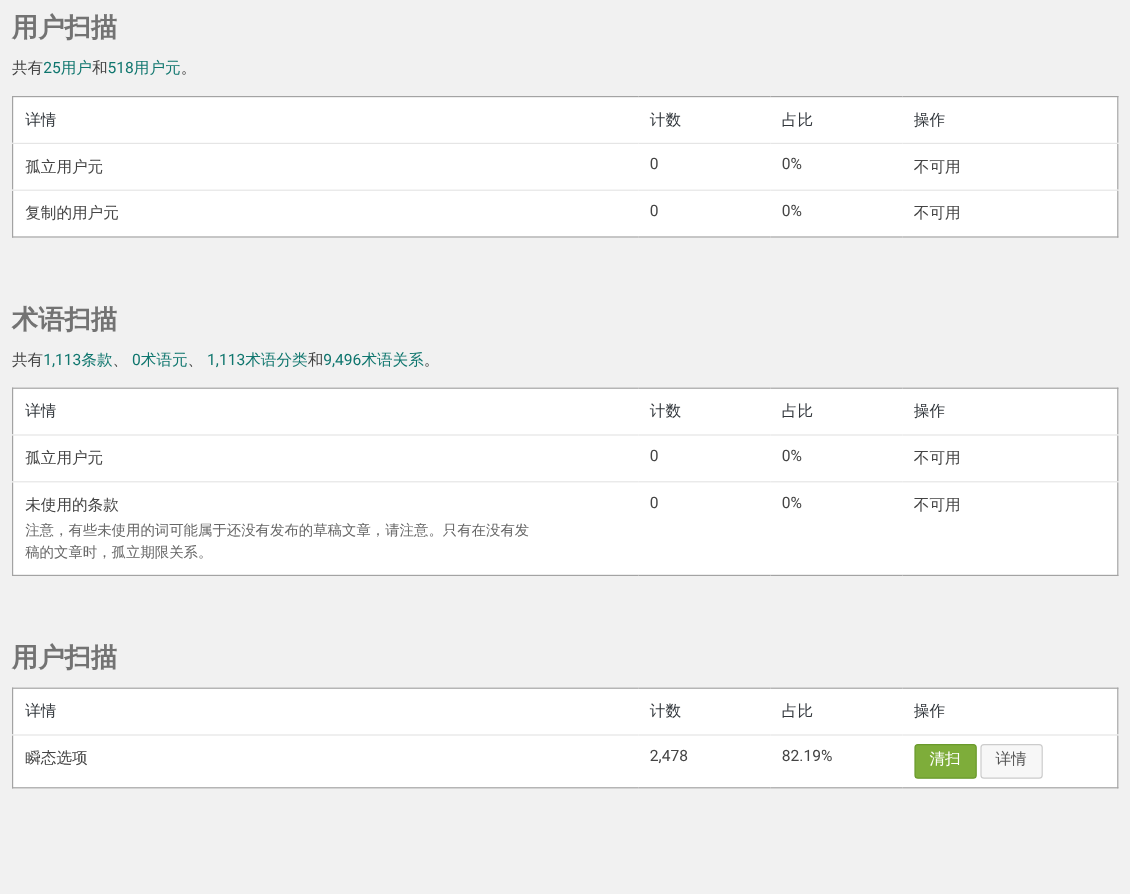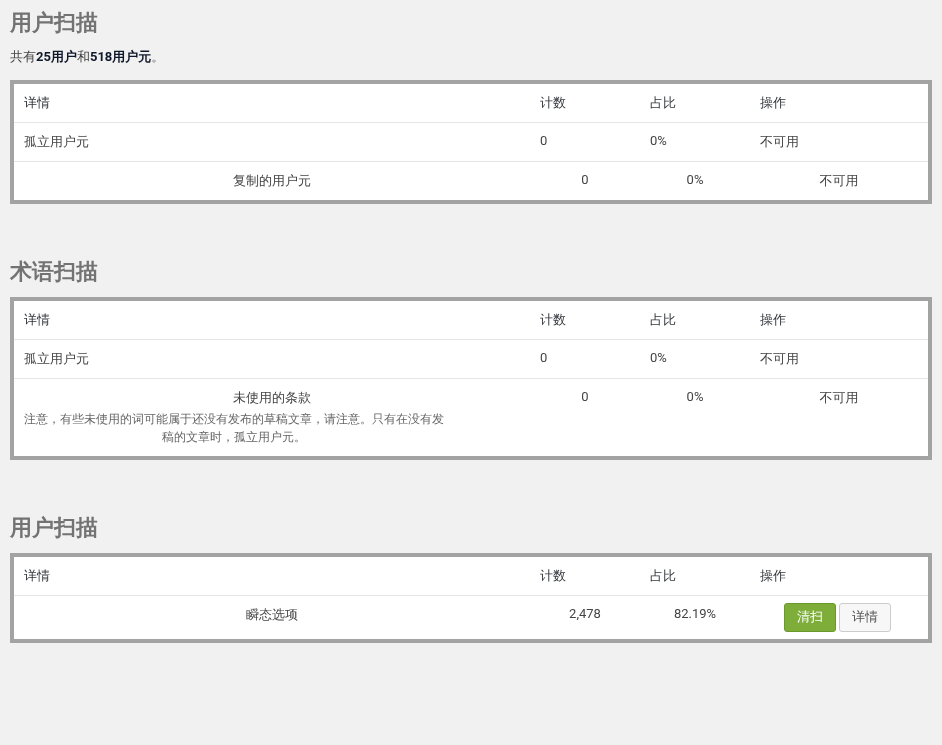--- a/index.html
+++ b/index.html
@@ -17,40 +17,40 @@
     font-weight: 600;
     color: #737373;
     margin: 0 0 10px 0;
     padding-top: 8px;
   }
   .summary {
     margin: 0 0 14px 0;
     color: #444;
     font-size: 13px;
   }
-  .summary .red { color: #0f172a; font-weight: 700; }
+  .summary .red { color: #0f766e; font-weight: 400; }
   table {
     width: 100%;
     border-collapse: collapse;
     background: #fff;
-    border: 4px solid #a3a3a3;
+    border: 1px solid #a3a3a3;
     font-size: 13px;
   }
   table th, table td {
     text-align: left;
     padding: 10px 10px;
     border-bottom: 1px solid #e5e5e5;
     vertical-align: top;
   }
   table th {
     font-weight: 400;
     color: #32373c;
     background: #fff;
   }
-  table tr:last-child td { border-bottom: none; text-align: center; }
+  table tr:last-child td { border-bottom: none; }
   .col-detail { width: auto; }
   .col-count  { width: 110px; }
   .col-pct    { width: 110px; }
   .col-action { width: 180px; }
   .note {
     color: #666;
     font-size: 12px;
     margin-top: 3px;
     line-height: 1.5;
     max-width: 420px;
@@ -105,38 +105,39 @@
             <td><span>复制的用户元</span></td>
             <td>0</td>
             <td>0%</td>
             <td><span>不可用</span></td>
           </tr>
         </tbody>
       </table>
     </div>
     <div class="section">
       <h2>术语扫描</h2>
+      <p class="summary"><span>共有</span><span class="red">1,113条款</span><span>、 </span><span class="red">0术语元</span><span>、 </span><span class="red">1,113术语分类</span><span>和</span><span class="red">9,496术语关系</span><span>。</span></p>
       <table>
         <thead>
           <tr>
             <th class="col-detail">详情</th>
             <th class="col-count">计数</th>
             <th class="col-pct">占比</th>
             <th class="col-action">操作</th>
           </tr>
         </thead>
         <tbody>
           <tr>
             <td><span>孤立用户元</span></td>
             <td>0</td>
             <td>0%</td>
             <td><span>不可用</span></td>
           </tr>
           <tr>
-            <td><span>未使用的条款</span><div class="note">注意，有些未使用的词可能属于还没有发布的草稿文章，请注意。只有在没有发稿的文章时，孤立用户元。</div></td>
+            <td><span>未使用的条款</span><div class="note">注意，有些未使用的词可能属于还没有发布的草稿文章，请注意。只有在没有发稿的文章时，孤立期限关系。</div></td>
             <td>0</td>
             <td>0%</td>
             <td><span>不可用</span></td>
           </tr>
         </tbody>
       </table>
     </div>
     <div class="section">
       <h2>用户扫描</h2>
       <table>

